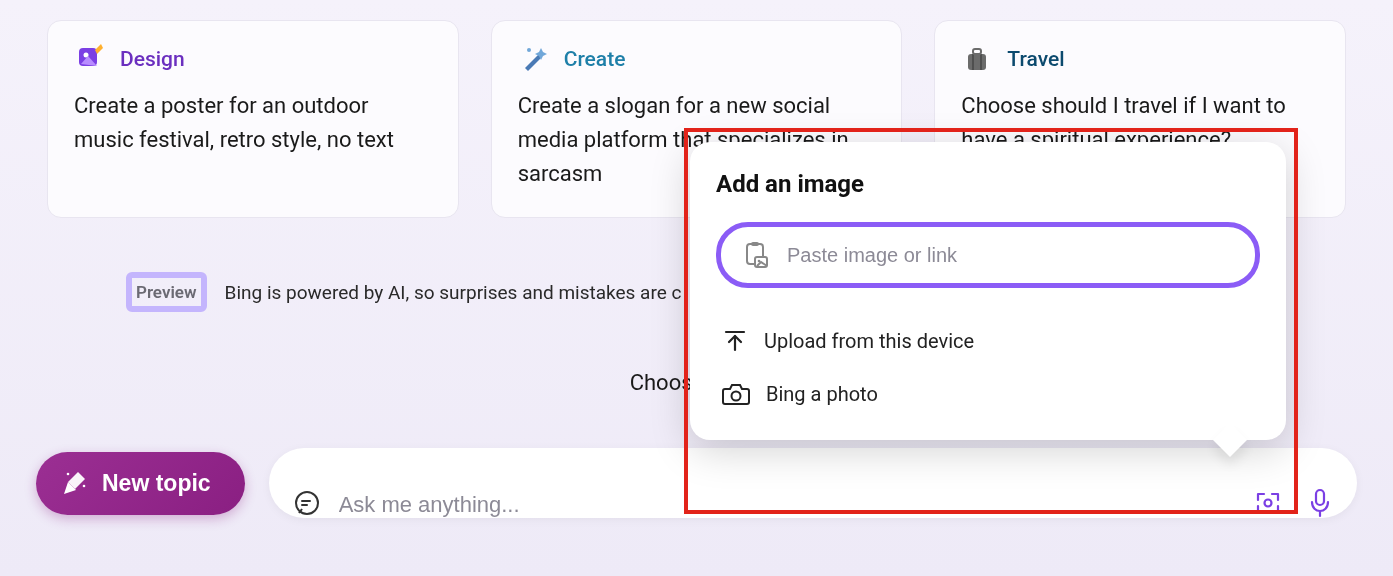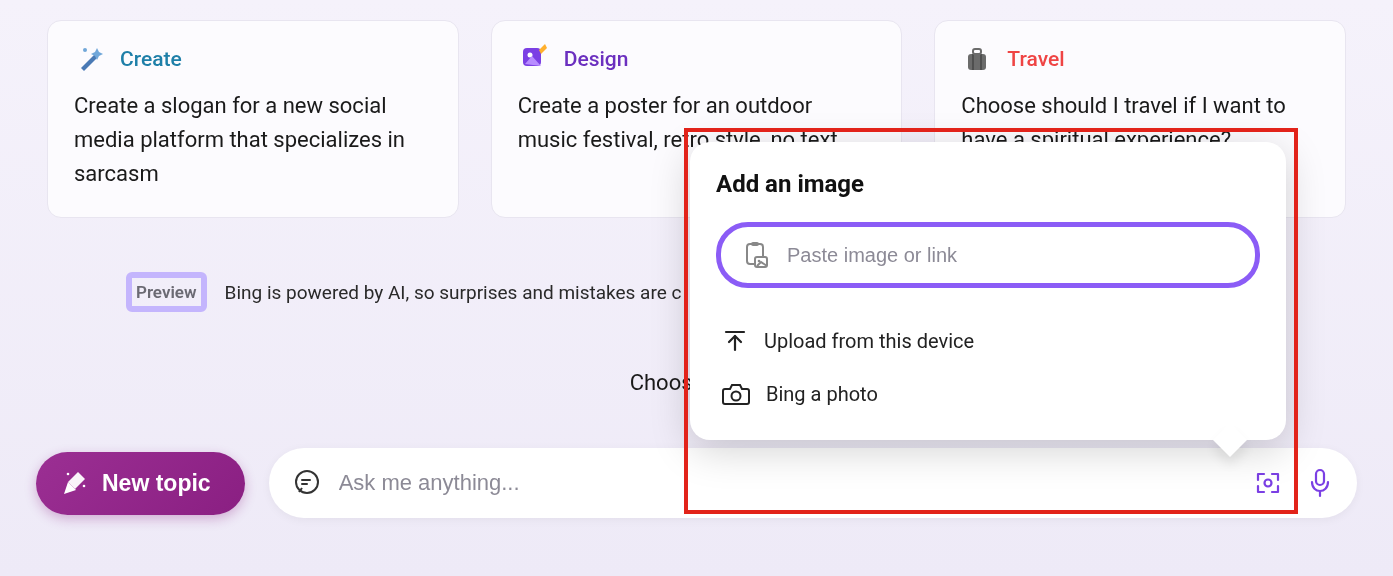--- a/index.html
+++ b/index.html
@@ -98,21 +98,21 @@
     font-size: 23px;
     font-weight: 600;
     cursor: pointer;
     box-shadow: 0 4px 12px rgba(138,31,130,0.3);
   }
   .ask-bar {
     flex: 1;
     background: #fff;
     border-radius: 36px;
     display: flex;
-    align-items: center;
+    align-items: flex-end;
     padding: 0 24px;
     height: 70px;
     box-shadow: 0 2px 10px rgba(0,0,0,0.05);
   }
   .ask-bar .chat-ic { margin-right: 18px; }
   .ask-input {
     flex: 1;
     border: none;
     outline: none;
     font-size: 22px;
@@ -197,56 +197,56 @@
 </style>
 </head>
 <body>
 
 <div class="cards-row">
 
   <div class="card">
     <div class="card-head">
       <span class="icon-box">
         <svg width="30" height="30" viewBox="0 0 30 30">
-          <path d="M6 24 L20 10 L23 13 L9 27 Z" fill="#4a7ab5"></path>
-          <path d="M22 4 L24 8 L28 10 L24 12 L22 16 L20 12 L16 10 L20 8 Z" fill="#71a7d9"></path>
-          <circle cx="10" cy="6" r="2" fill="#71a7d9"></circle>
-        </svg>
-      </span>
-      <span class="card-title" style="color:#1e7fa8">Create</span>
+          <rect x="4" y="4" width="18" height="18" rx="4" fill="#7b3fe4"></rect>
+          <circle cx="11" cy="11" r="2.5" fill="#fff"></circle>
+          <path d="M6 20 L13 12 L22 22 Z" fill="#b88cff"></path>
+          <path d="M20 6 L26 0 L28 4 L22 10 Z" fill="#ffb02e"></path>
+        </svg>
+      </span>
+      <span class="card-title" style="color:#6b2fbf">Design</span>
     </div>
-    <div class="card-body">Create a slogan for a new social media platform that specializes in sarcasm</div>
+    <div class="card-body">Create a poster for an outdoor music festival, retro style, no text</div>
   </div>
 
   <div class="card">
     <div class="card-head">
       <span class="icon-box">
         <svg width="30" height="30" viewBox="0 0 30 30">
-          <rect x="4" y="4" width="18" height="18" rx="4" fill="#7b3fe4"></rect>
-          <circle cx="11" cy="11" r="2.5" fill="#fff"></circle>
-          <path d="M6 20 L13 12 L22 22 Z" fill="#b88cff"></path>
-          <path d="M20 6 L26 0 L28 4 L22 10 Z" fill="#ffb02e"></path>
-        </svg>
-      </span>
-      <span class="card-title" style="color:#6b2fbf">Design</span>
+          <path d="M6 24 L20 10 L23 13 L9 27 Z" fill="#4a7ab5"></path>
+          <path d="M22 4 L24 8 L28 10 L24 12 L22 16 L20 12 L16 10 L20 8 Z" fill="#71a7d9"></path>
+          <circle cx="10" cy="6" r="2" fill="#71a7d9"></circle>
+        </svg>
+      </span>
+      <span class="card-title" style="color:#1e7fa8">Create</span>
     </div>
-    <div class="card-body">Create a poster for an outdoor music festival, retro style, no text</div>
+    <div class="card-body">Create a slogan for a new social media platform that specializes in sarcasm</div>
   </div>
 
   <div class="card">
     <div class="card-head">
       <span class="icon-box">
         <svg width="30" height="30" viewBox="0 0 30 30">
           <rect x="6" y="10" width="18" height="16" rx="3" fill="#6b6b6b"></rect>
           <rect x="10" y="10" width="2" height="16" fill="#4f4f4f"></rect>
           <rect x="18" y="10" width="2" height="16" fill="#4f4f4f"></rect>
           <rect x="11" y="5" width="8" height="5" rx="2" fill="none" stroke="#6b6b6b" stroke-width="2"></rect>
         </svg>
       </span>
-      <span class="card-title" style="color:#ef4444">Travel</span>
+      <span class="card-title" style="color:#0c4a6e">Travel</span>
     </div>
     <div class="card-body">Choose should I travel if I want to have a spiritual experience?</div>
   </div>
 
 </div>
 
 <div class="preview-row">
   <span class="preview-badge">Preview</span>
   <span class="preview-text">Bing is powered by AI, so surprises and mistakes are c</span>
 </div>

